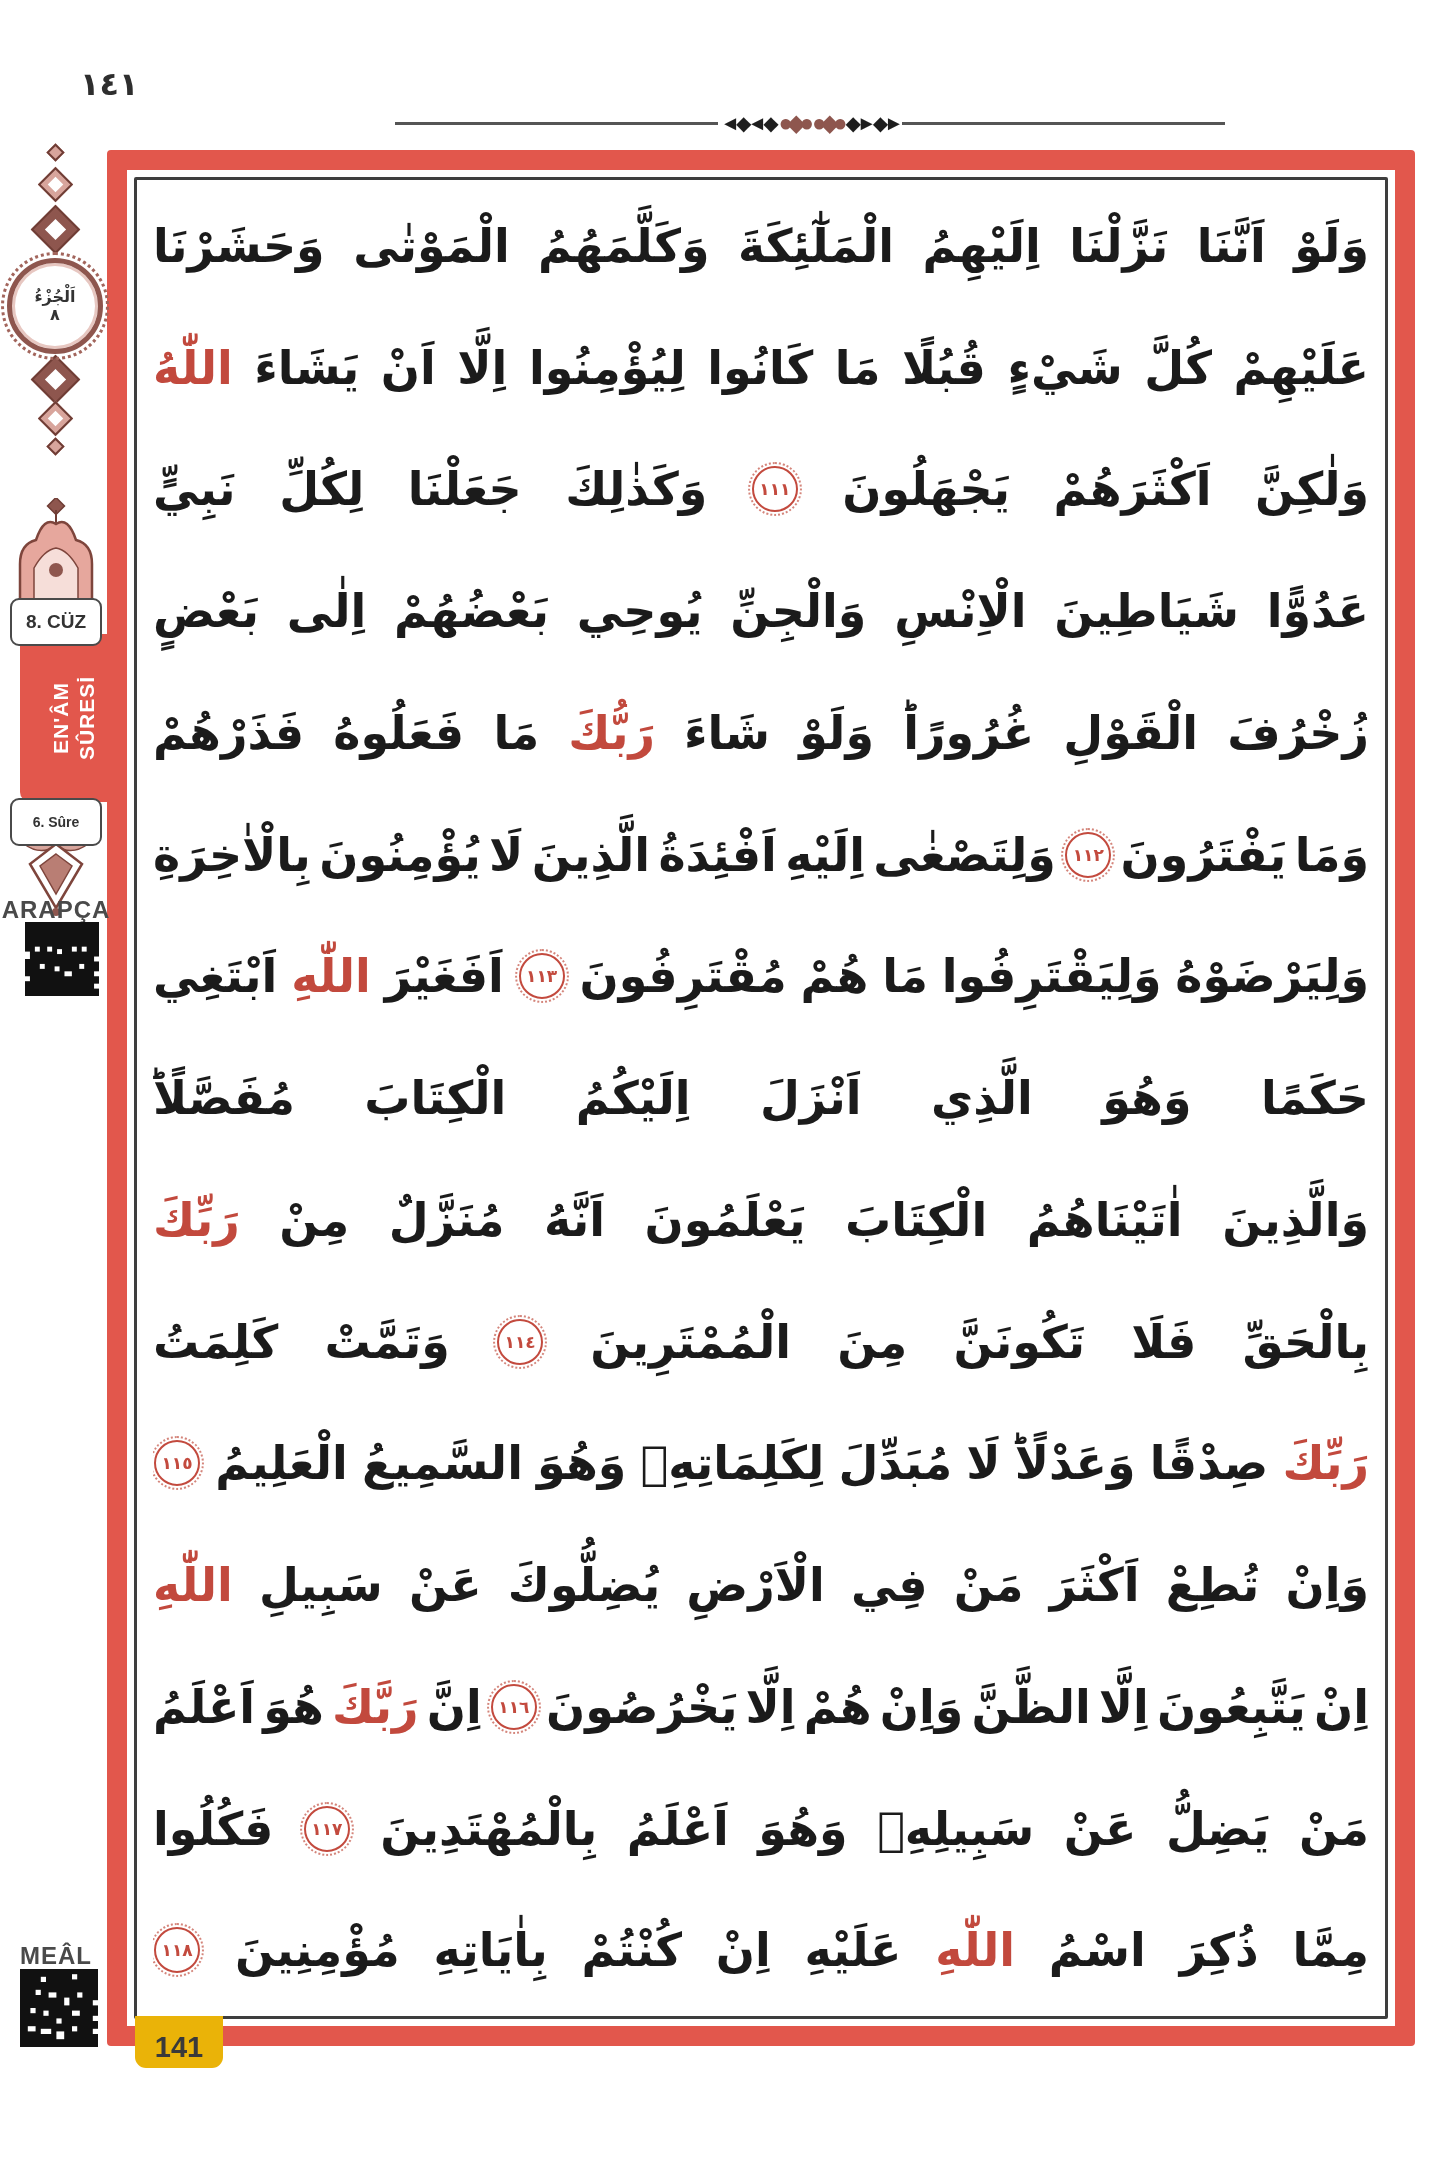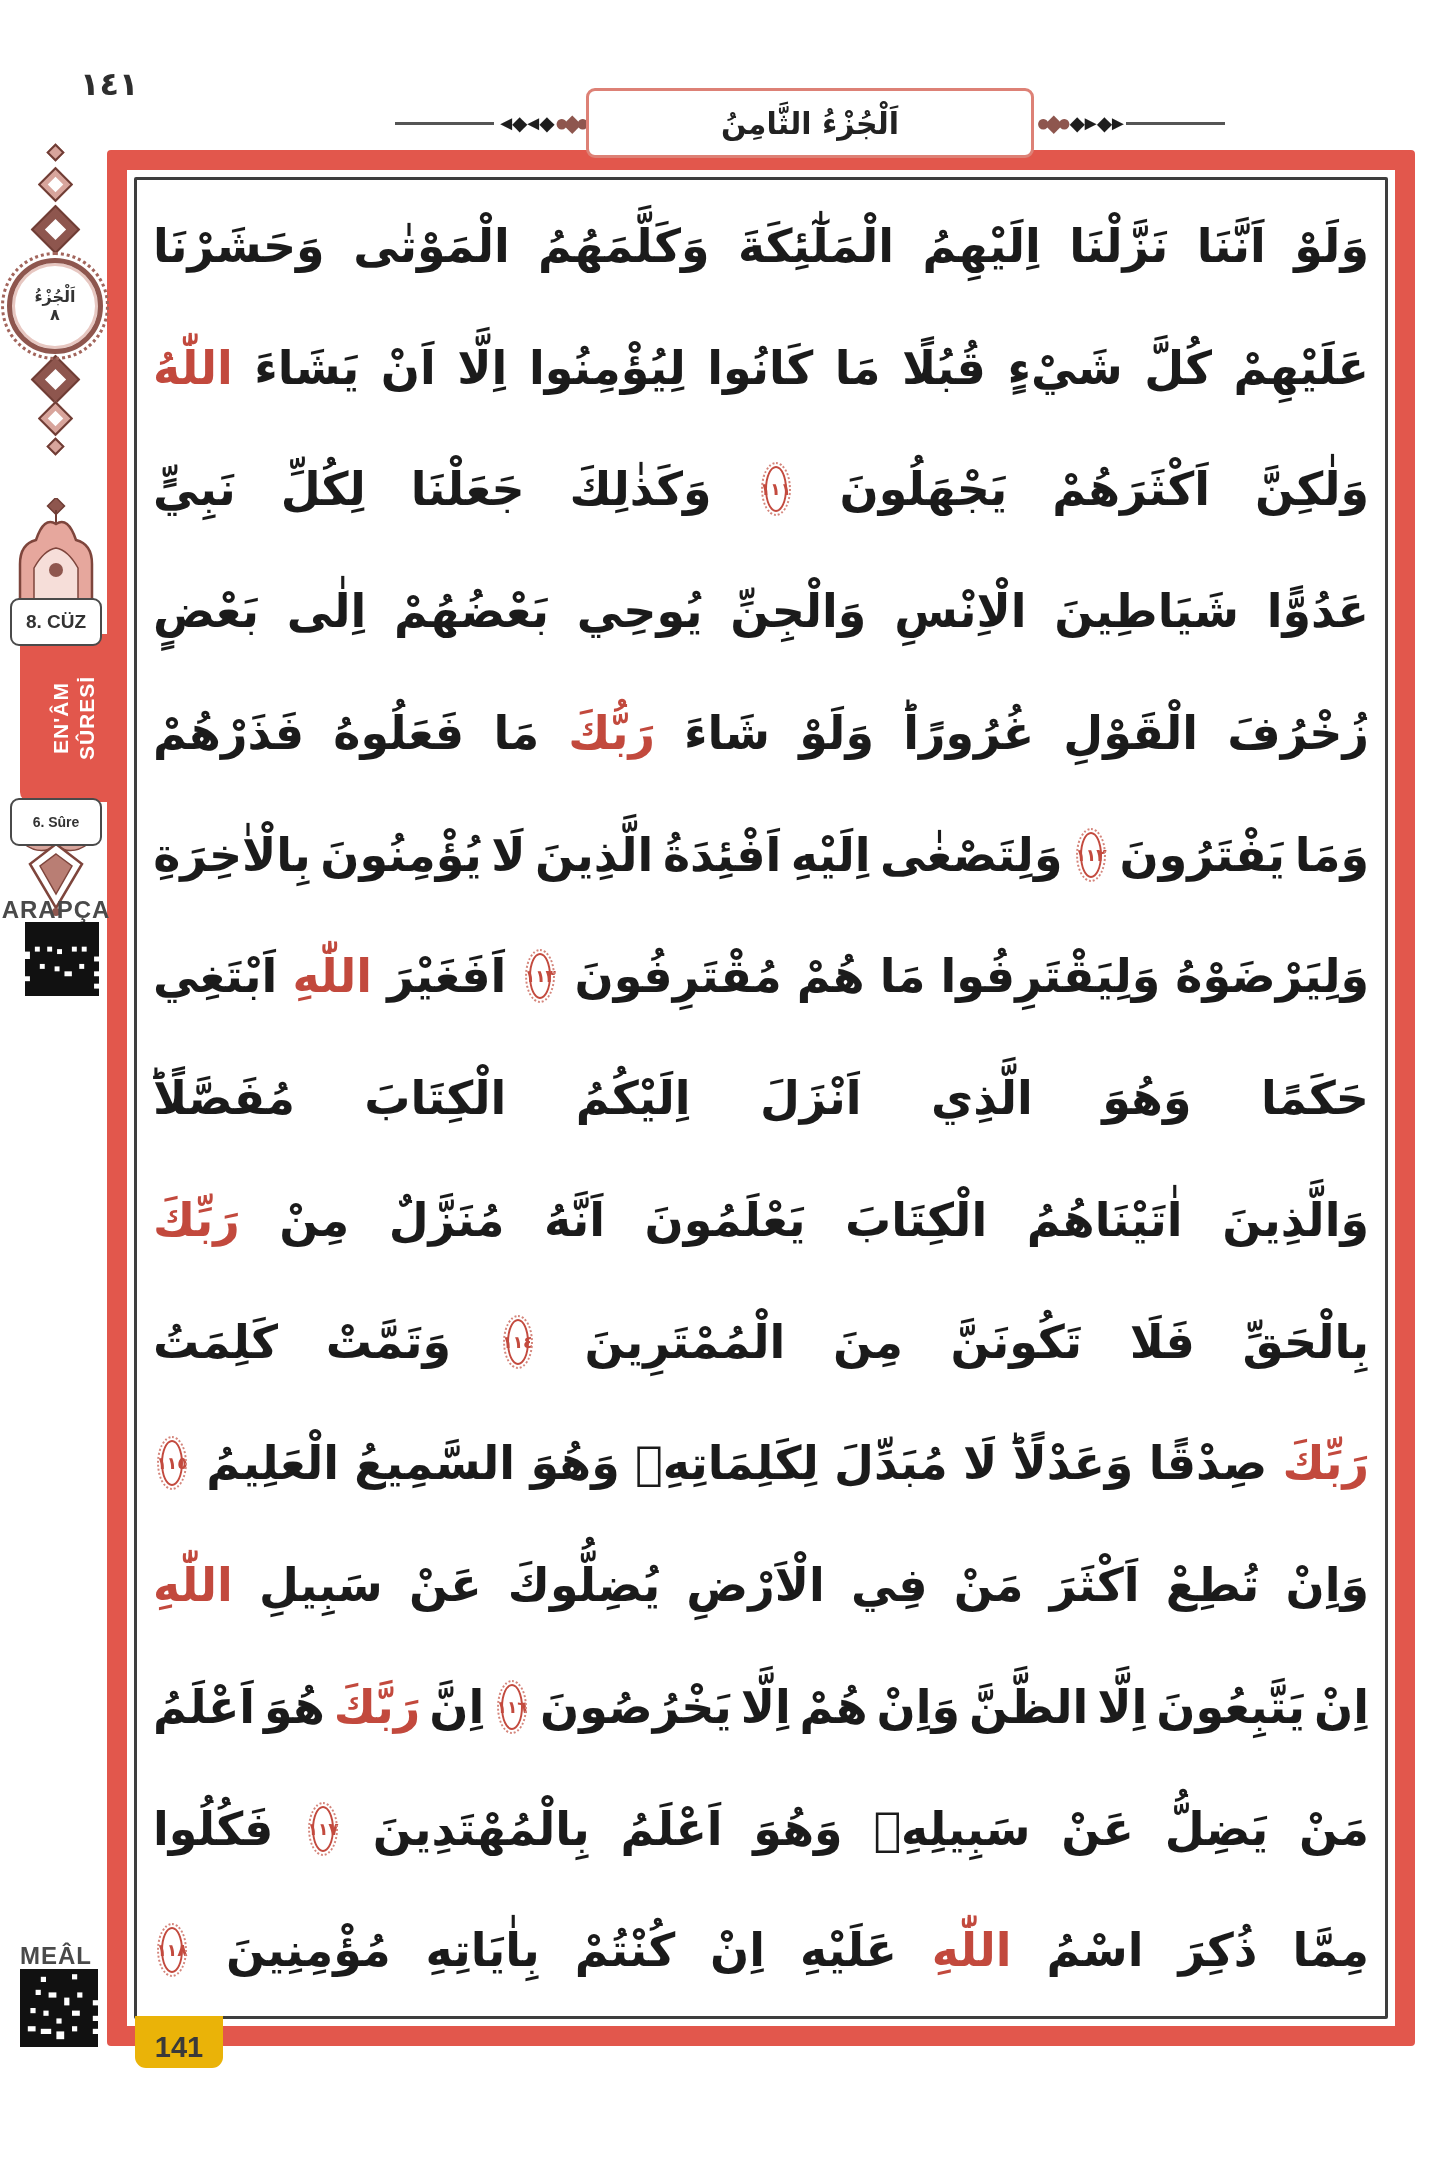--- a/index.html
+++ b/index.html
@@ -35,25 +35,25 @@
   .frame-pad{position:absolute;inset:0;padding:7px;}
   .inner{width:100%;height:100%;border:3px solid #3e3e3e;border-radius:2px;
          padding:4px 16px;display:flex;flex-direction:column;justify-content:space-evenly;
          overflow:hidden;background:#fff;}
 
   .qline{height:120px;display:flex;direction:rtl;align-items:center;
          justify-content:space-between;flex-wrap:nowrap;overflow:hidden;}
   .qline .w{font-family:"DejaVu Sans",sans-serif;font-weight:bold;font-size:46px;
             line-height:1;color:var(--ink);white-space:nowrap;}
   .qline .w.red{color:var(--red-deep);}
-  .medallion{flex:0 0 auto;width:22px;height:46px;border-radius:50%;
+  .medallion{flex:0 0 auto;width:46px;height:46px;border-radius:50%;
              border:2px solid #c34a3e;outline:2px dotted #d4857b;outline-offset:2px;
              display:inline-flex;align-items:center;justify-content:center;
              font-family:"DejaVu Sans",sans-serif;font-weight:bold;font-size:17px;
-             color:#c34a3e;background:#fff;margin:0 8px;}
+             color:#c34a3e;background:#fff;margin:0 1px;}
 
   
   .rot{position:absolute;transform:rotate(45deg);}
   .d-dark{background:var(--maroon);border:2px solid #6f3d35;}
   .d-light{background:var(--rose);border:2px solid #6f3d35;}
   .d-core{position:absolute;inset:25%;background:#fff;}
   .rosette{position:absolute;left:7px;top:258px;width:96px;height:96px;border-radius:50%;
            border:5px solid var(--maroon);outline:3px dotted #a2655c;outline-offset:3px;
            background:#fff;display:flex;flex-direction:column;align-items:center;
            justify-content:center;z-index:3;box-shadow:0 0 0 3px #e7c7c1 inset;}
@@ -81,23 +81,20 @@
 </style>
 </head>
 <body>
 
 <div class="pg-ar">١٤١</div>
 
 <div class="header">
   <div class="h-line"></div>
   <span class="h-arrows">◄◆◄◆</span>
   <span class="h-floral">●◆●</span>
-  <div class="cartouche">
-    <span class="t">اَلْجُزْءُ الثَّامِنُ</span>
-  </div>
   <span class="h-floral">●◆●</span>
   <span class="h-arrows">◆►◆►</span>
   <div class="h-line"></div>
 </div>
 
 <div class="rot d-light" style="left:49px;top:146px;width:13px;height:13px;"></div>
 <div class="rot d-light" style="left:43px;top:172px;width:25px;height:25px;">
     <div class="d-core"></div>
   </div>
 <div class="rot d-dark" style="left:38px;top:212px;width:35px;height:35px;">

